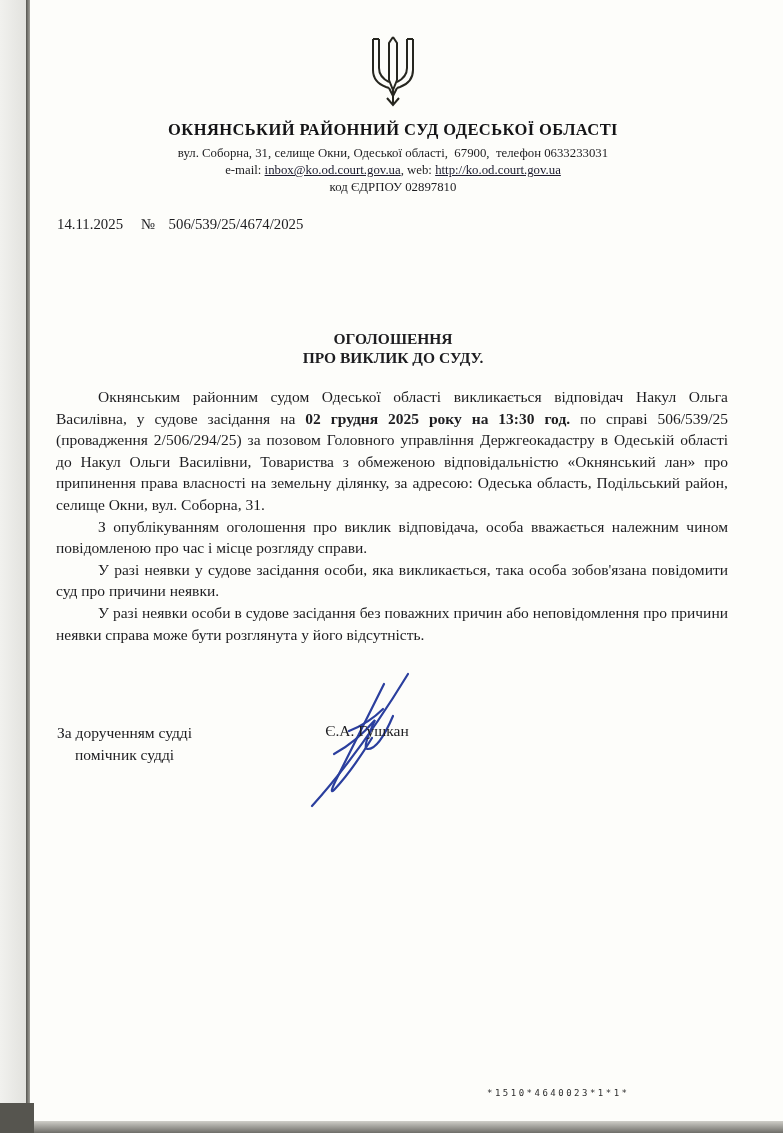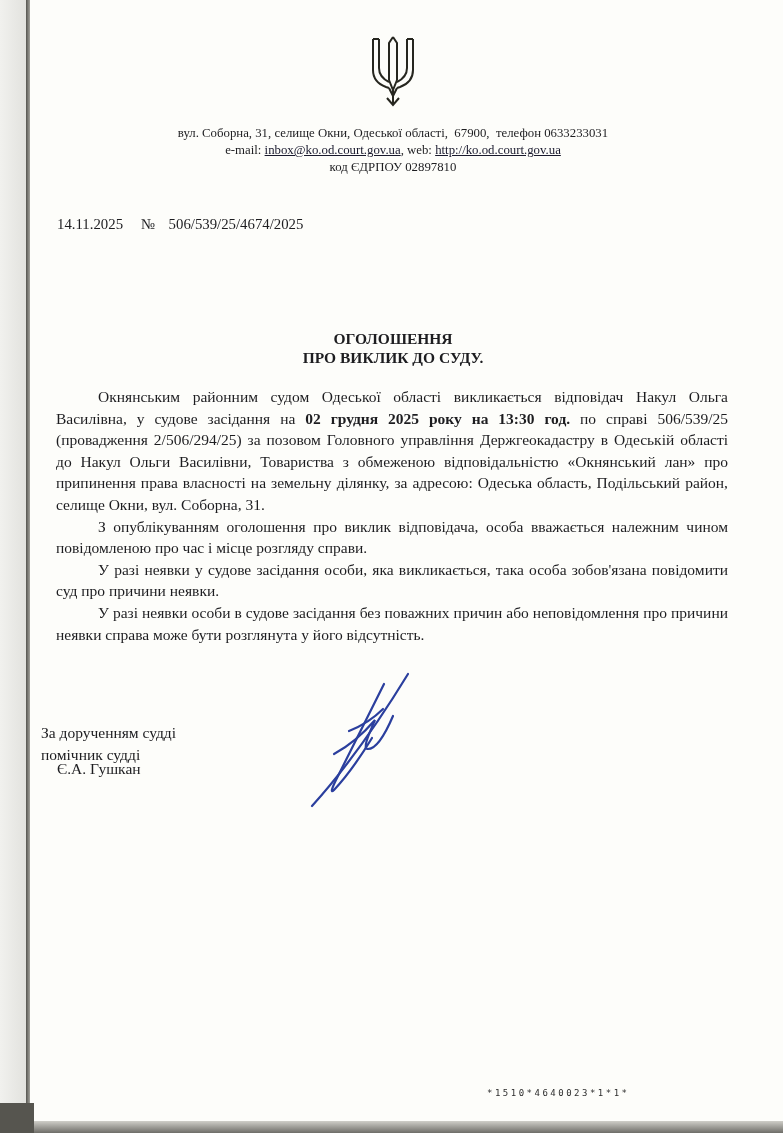--- a/index.html
+++ b/index.html
@@ -34,22 +34,22 @@
   
   .title { position:absolute; left:40px; top:330px; width:706px; text-align:center;
            font-weight:bold; font-size:15.5px; line-height:18.5px; }
 
   
   .bodytext { position:absolute; left:56px; top:386px; width:672px;
               font-size:15.5px; line-height:21.6px; text-align:justify; }
   .bodytext p { text-indent:42px; }
 
   
-  .f-left  { position:absolute; left:41px;  top:722px; font-size:15.5px; line-height:22px; }
-  .f-right { position:absolute; left:57px;  top:760px; width:620px; text-align:left; font-size:15.5px; }
+  .f-left  { position:absolute; left:57px;  top:722px; font-size:15.5px; line-height:22px;text-align:center; }
+  .f-right { position:absolute; left:57px;  top:722px; width:620px; text-align:center; font-size:15.5px; }
   .signature { position:absolute; left:288px; top:668px; }
 
   
   .barcode { position:absolute; left:487px; top:1088px;
              font-family:"DejaVu Sans Mono", monospace; font-size:9px;
              letter-spacing:2.5px; color:#2c2c2c; }
 </style>
 </head>
 <body>
 
@@ -68,20 +68,21 @@
         <path d="M7 5 H13"></path>
         <path d="M47 5 V36 C47 44 42 50 34 53 L31 54"></path>
         <path d="M41 5 V34 C41 41 37 45 31 48"></path>
         <path d="M41 5 H47"></path>
         <path d="M23 46 L27 56 L31 46"></path>
         <path d="M23 54 L27 62 L31 54"></path>
         <path d="M27 56 V71 M21 64 L27 71 L33 64"></path>
       </g>
     </svg>
   </div>
+  <div class="court-name">ОКНЯНСЬКИЙ РАЙОННИЙ СУД ОДЕСЬКОЇ ОБЛАСТІ</div>
   <div class="addr">вул. Соборна, 31, селище Окни, Одеської області,  67900,  телефон 0633233031</div>
   <div class="contact"><span>e-mail: </span><span class="lnk">inbox@ko.od.court.gov.ua</span><span>, web: </span><span class="lnk">http://ko.od.court.gov.ua</span></div>
   <div class="edrpou">код ЄДРПОУ 02897810</div>
 </div>
 
 <div class="meta">
   <span>14.11.2025</span>
   <span class="num-sign">№</span>
   <span class="num-val">506/539/25/4674/2025</span>
 </div>

